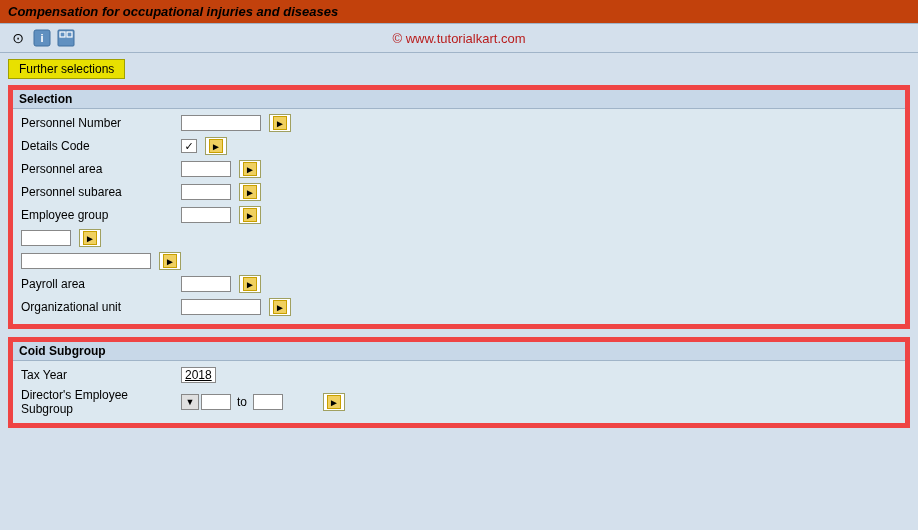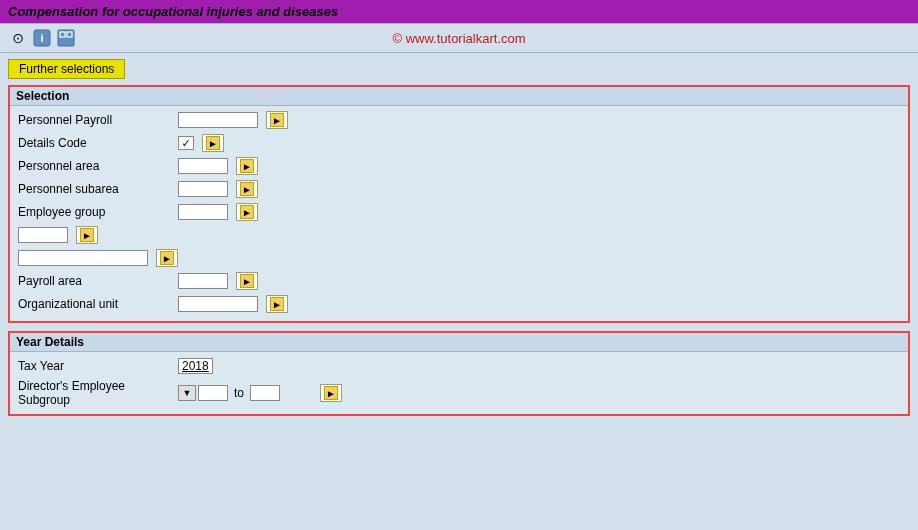--- a/index.html
+++ b/index.html
@@ -5,21 +5,21 @@
     * { box-sizing: border-box; margin: 0; padding: 0; }
     body {
       font-family: Arial, sans-serif;
       font-size: 12px;
       background: #d4e0ec;
       width: 918px;
       height: 530px;
       overflow: hidden;
     }
     .title-bar {
-      background: #a21caf;
+      background: #c2410c;
       padding: 4px 8px;
       border-bottom: 1px solid #a0b4c8;
     }
     .title-bar h1 {
       font-size: 13px;
       font-weight: bold;
       font-style: italic;
       color: #000;
     }
     .toolbar {
@@ -56,21 +56,21 @@
     }
     .further-selections-btn {
       background: #e8e000;
       border: 1px solid #a0a000;
       padding: 2px 10px;
       font-size: 12px;
       cursor: pointer;
       margin-bottom: 6px;
     }
     .section {
-      border: 2px solid #ef4444;
+      border: 5px solid #ef4444;
       background: #c8d8e8;
       margin-bottom: 8px;
     }
     .section-title {
       background: #c8d8e8;
       padding: 2px 6px;
       font-weight: bold;
       font-size: 12px;
       border-bottom: 1px solid #a0b4c8;
     }
@@ -193,21 +193,21 @@
 
   
   <button class="further-selections-btn">Further selections</button>
 
   
   <div class="section">
     <div class="section-title">Selection</div>
     <div class="section-body">
 
       <div class="field-row">
-        <span class="field-label">Personnel Payroll</span>
+        <span class="field-label">Personnel Number</span>
         <input class="field-input medium" type="text" value="" style="">
         <div class="arrow-btn">
           <div class="arrow-btn-inner">►</div>
         </div>
       </div>
 
       <div class="field-row">
         <span class="field-label">Details Code</span>
         <div class="checkbox-field">✓</div>
         <div class="arrow-btn">
@@ -267,21 +267,21 @@
         <div class="arrow-btn">
           <div class="arrow-btn-inner">►</div>
         </div>
       </div>
 
     </div>
   </div>
 
   
   <div class="section">
-    <div class="section-title">Year Details</div>
+    <div class="section-title">Coid Subgroup</div>
     <div class="section-body">
 
       <div class="field-row">
         <span class="field-label">Tax Year</span>
         <div class="tax-year-value">2018</div>
       </div>
 
       <div class="field-row">
         <span class="field-label">Director's Employee Subgroup</span>
         <div class="dir-btn">▼</div>

